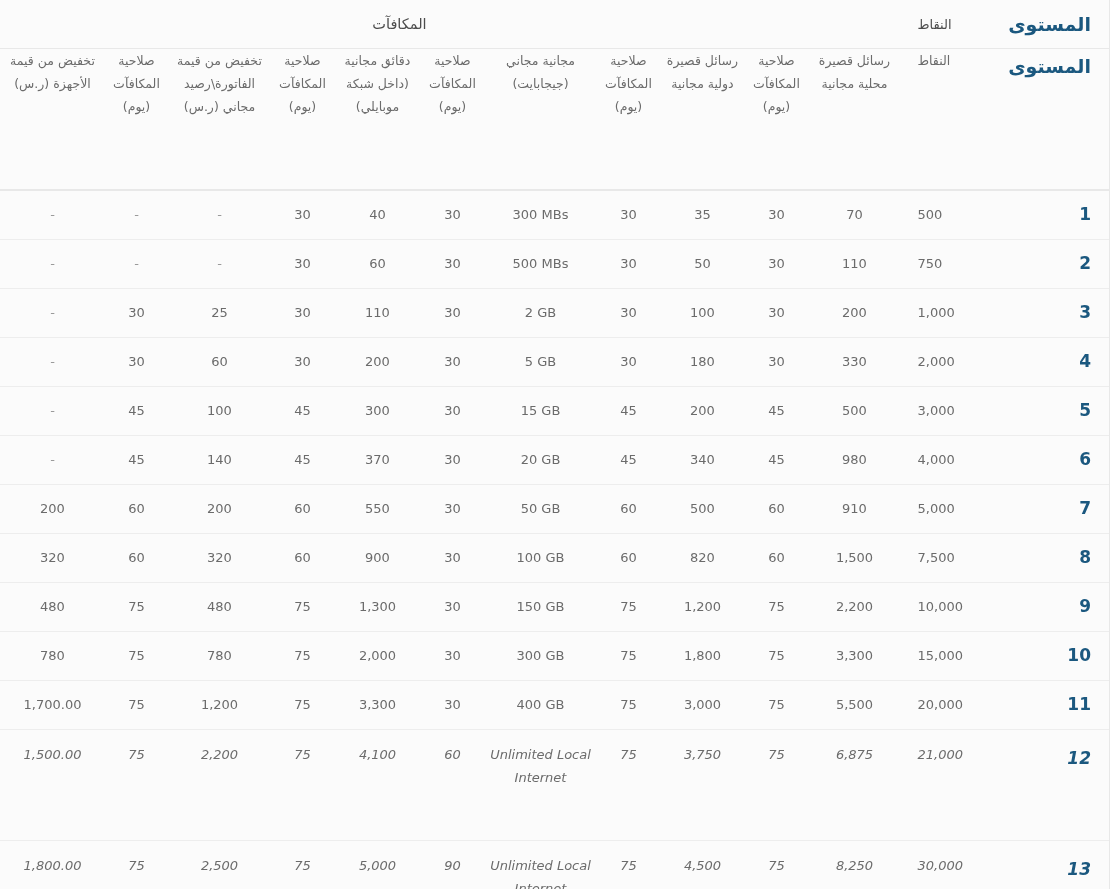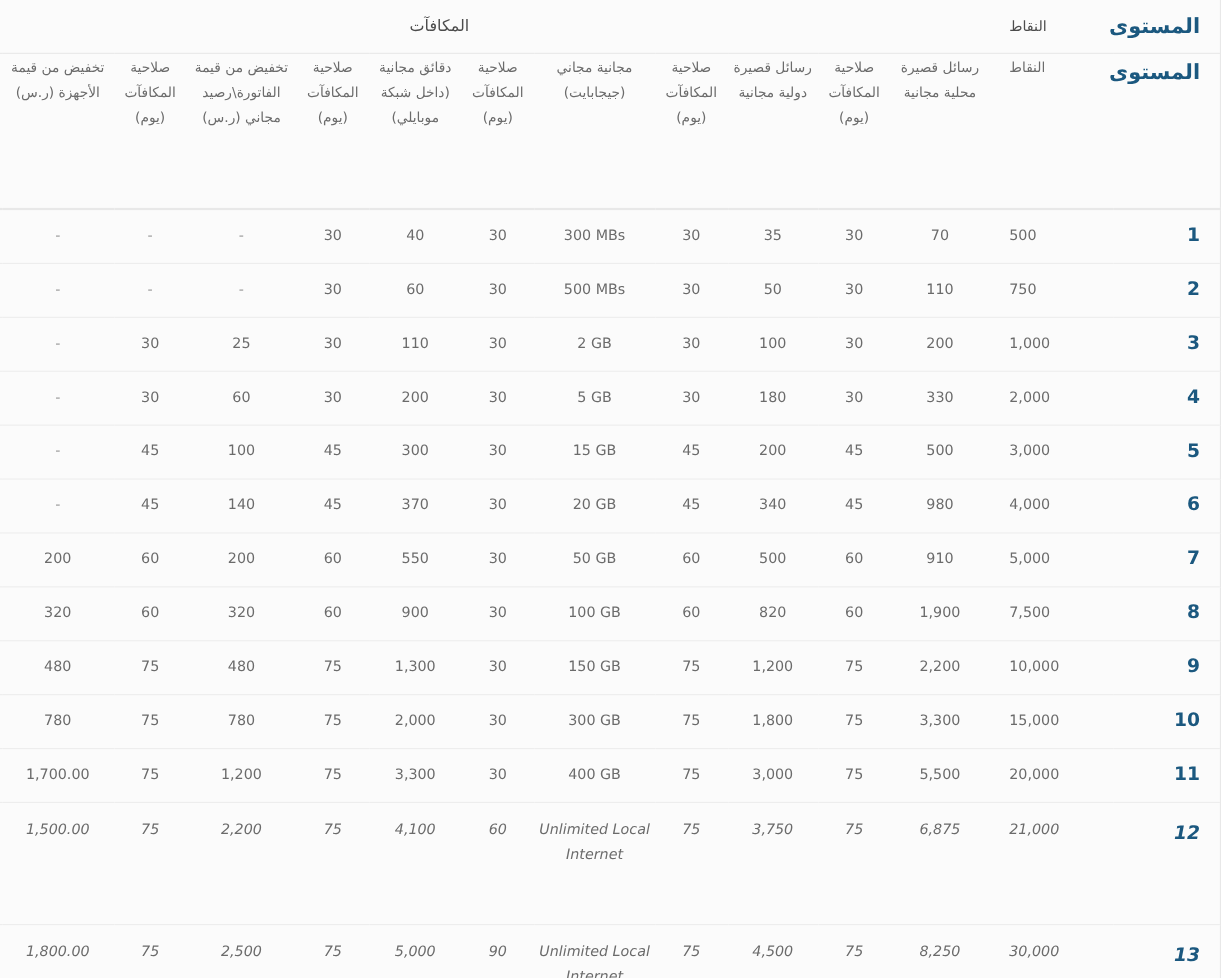--- a/index.html
+++ b/index.html
@@ -292,21 +292,21 @@
         <td><span class="val">550</span></td>
         <td><span class="val">60</span></td>
         <td><span class="val">200</span></td>
         <td><span class="val">60</span></td>
         <td><span class="val">200</span></td>
         <td></td>
       </tr>
       <tr>
         <td class="level-cell"><span class="val">8</span></td>
         <td class="points-cell"><span class="val">7,500</span></td>
-        <td><span class="val">1,900</span></td>
+        <td><span class="val">1,500</span></td>
         <td><span class="val">60</span></td>
         <td><span class="val">820</span></td>
         <td><span class="val">60</span></td>
         <td><span class="val">100 GB</span></td>
         <td><span class="val">30</span></td>
         <td><span class="val">900</span></td>
         <td><span class="val">60</span></td>
         <td><span class="val">320</span></td>
         <td><span class="val">60</span></td>
         <td><span class="val">320</span></td>

